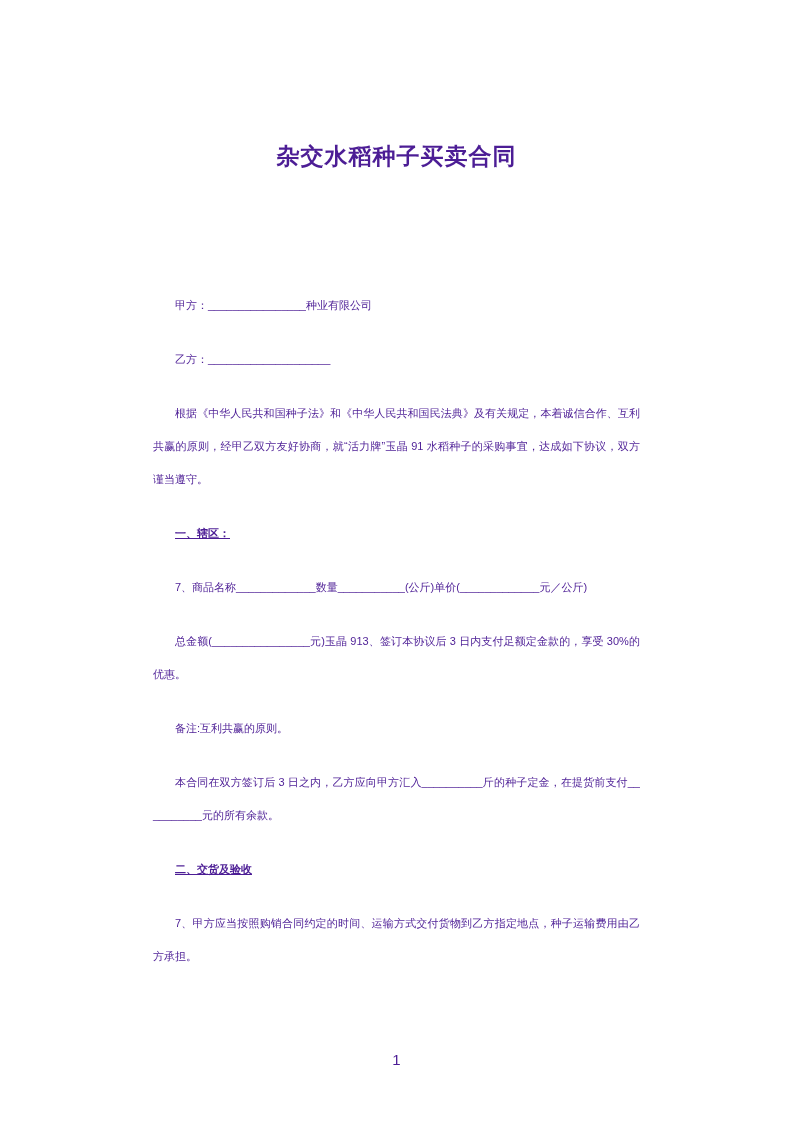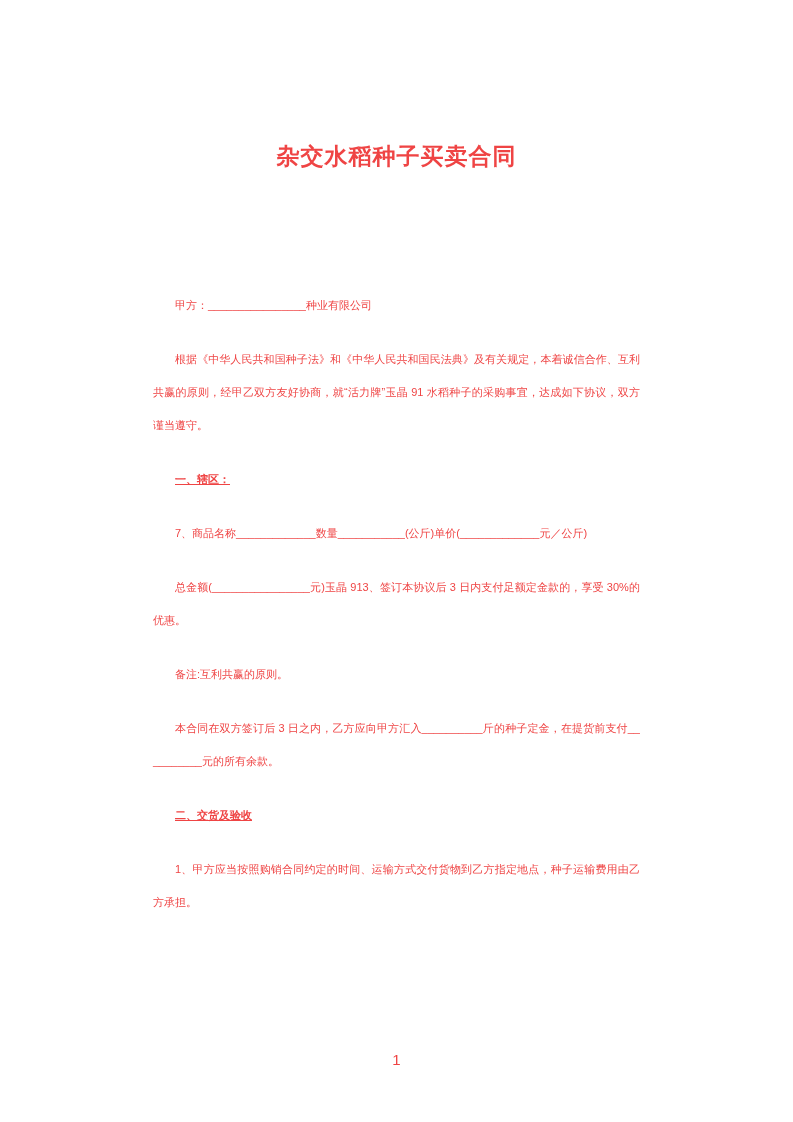--- a/index.html
+++ b/index.html
@@ -9,21 +9,21 @@
   }
   .page {
     position: relative;
     width: 679px;
     height: 1122px;
     margin: 0 auto;
     background: #ffffff;
     box-sizing: border-box;
     padding: 140px 96px 0 96px;
     font-family: "Liberation Sans", "DejaVu Sans", sans-serif;
-    color: #ef4444;
+    color: #4c1d95;
     overflow: hidden;
   }
   .title {
     font-size: 23px;
     font-weight: bold;
     text-align: center;
     margin: 0 0 116px 0;
     line-height: 33px;
     letter-spacing: 1px;
   }
@@ -52,33 +52,34 @@
 </style>
 </head>
 <body>
 
 <div class="page">
 
   <h1 class="title">杂交水稻种子买卖合同</h1>
 
   <p class="para">甲方：________________种业有限公司</p>
 
+  <p class="para">乙方：____________________</p>
 
   <p class="para">根据《中华人民共和国种子法》和《中华人民共和国民法典》及有关规定，本着诚信合作、互利共赢的原则，经甲乙双方友好协商，就“活力牌”玉晶 91 水稻种子的采购事宜，达成如下协议，双方谨当遵守。</p>
 
   <p class="para heading">一、辖区：</p>
 
 
   <p class="para">7、商品名称_____________数量___________(公斤)单价(_____________元／公斤)</p>
 
   <p class="para">总金额(________________元)玉晶 913、签订本协议后 3 日内支付足额定金款的，享受 30%的优惠。</p>
 
   <p class="para">备注:互利共赢的原则。</p>
 
   <p class="para">本合同在双方签订后 3 日之内，乙方应向甲方汇入__________斤的种子定金，在提货前支付__________元的所有余款。</p>
 
   <p class="para heading">二、交货及验收</p>
 
-  <p class="para">1、甲方应当按照购销合同约定的时间、运输方式交付货物到乙方指定地点，种子运输费用由乙方承担。</p>
+  <p class="para">7、甲方应当按照购销合同约定的时间、运输方式交付货物到乙方指定地点，种子运输费用由乙方承担。</p>
 
   <div class="page-number">1</div>
 
 </div>
 
 </body></html>

